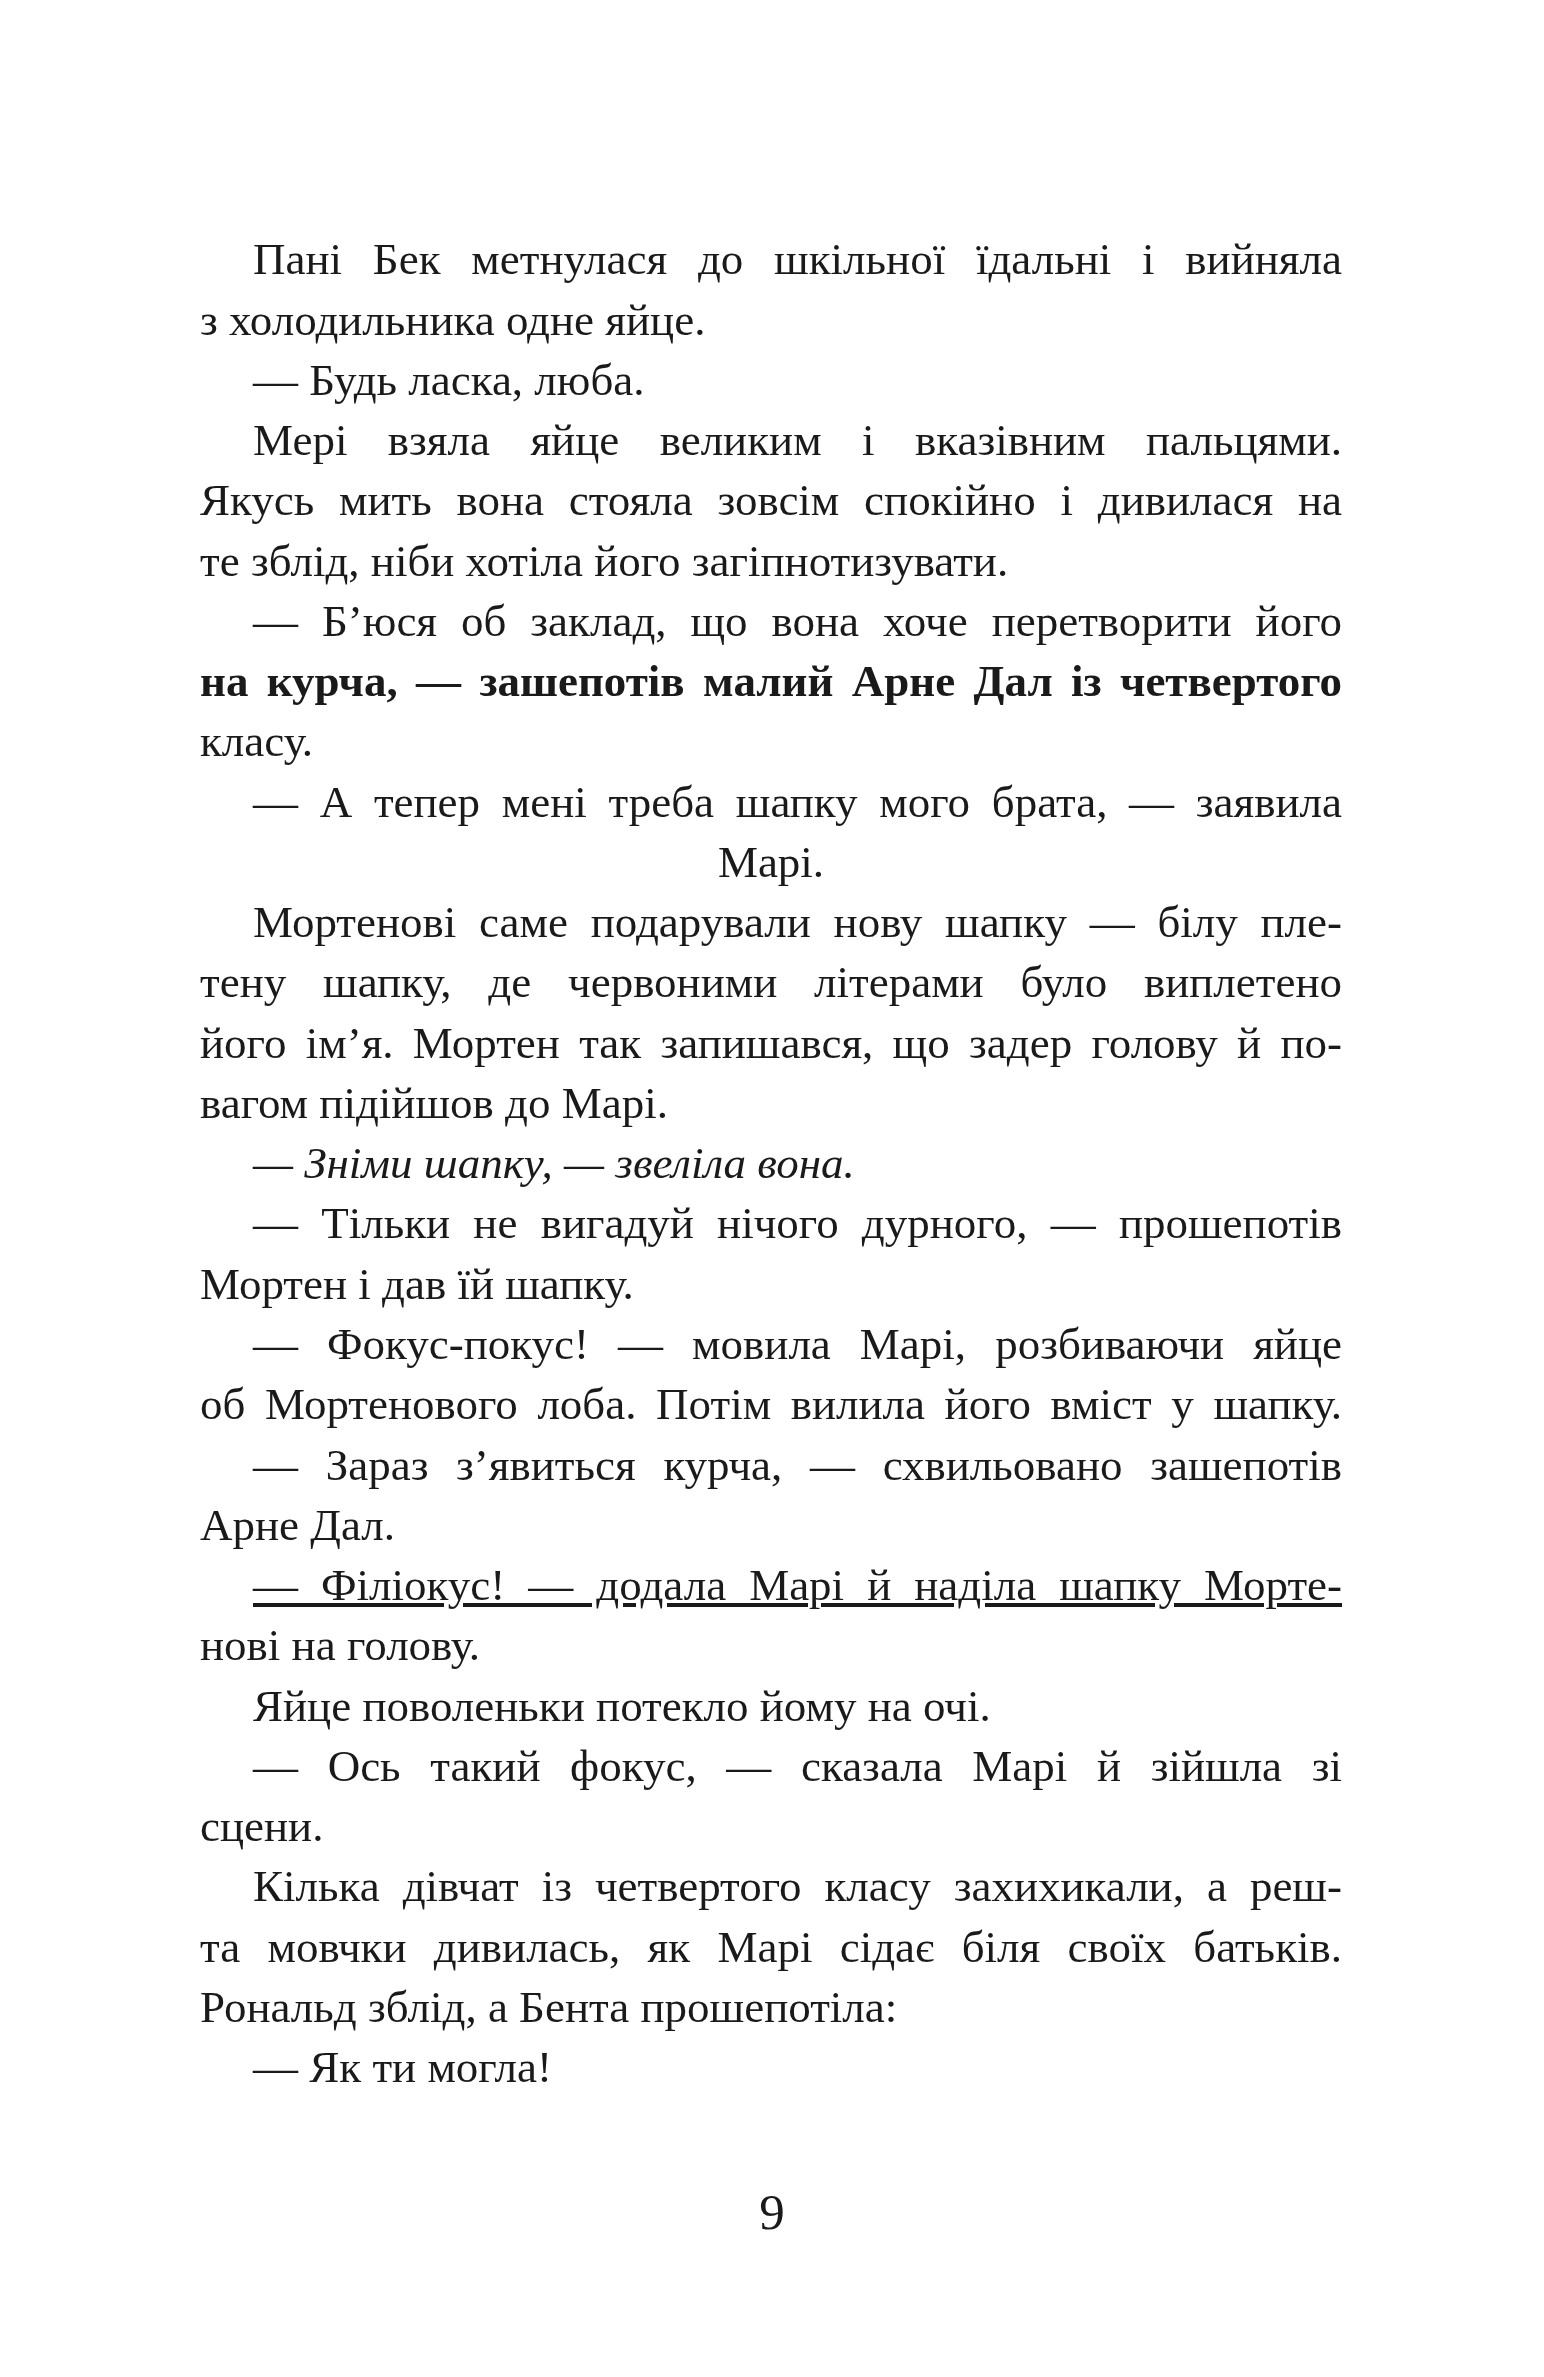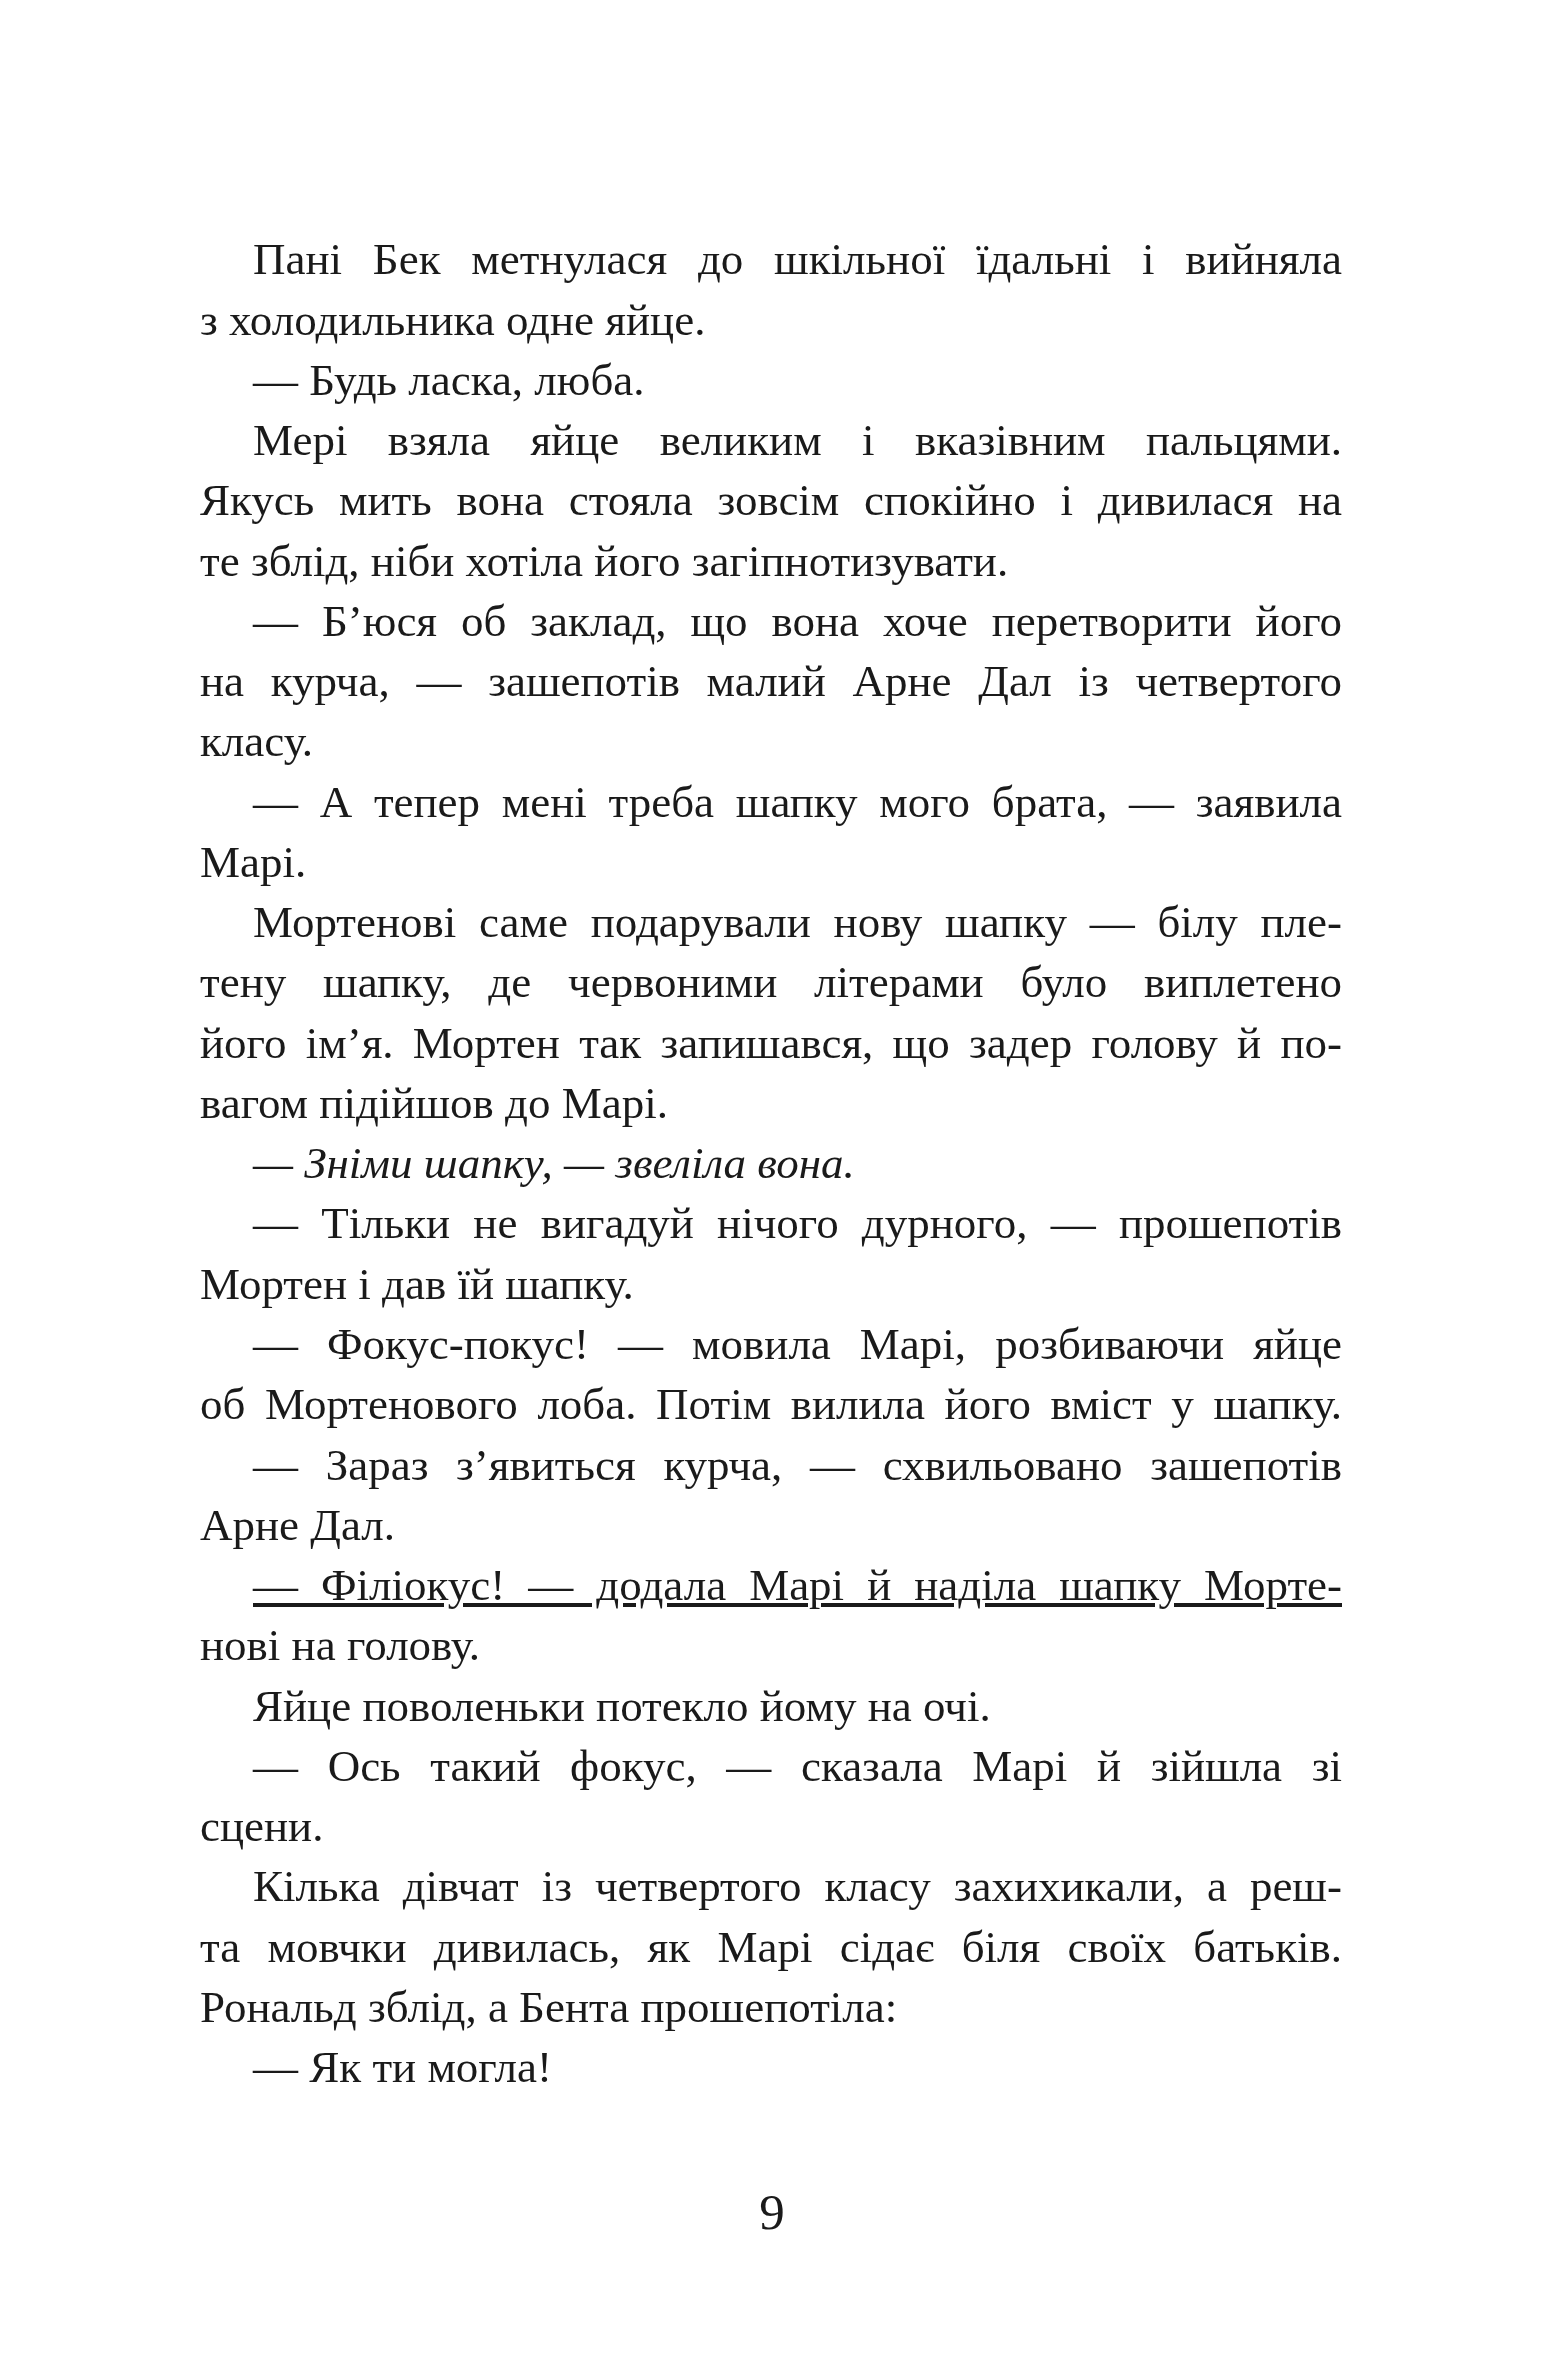--- a/index.html
+++ b/index.html
@@ -66,24 +66,24 @@
 
 <div class="page">
   <div class="text-block" id="text-block">
     <div class="line indent justify" style="top: 229px;">Пані Бек метнулася до шкільної їдальні і вийняла</div>
     <div class="line left" style="top: 290px;">з холодильника одне яйце.</div>
     <div class="line indent left" style="top: 350px;">— Будь ласка, люба.</div>
     <div class="line indent justify" style="top: 410px;">Мері взяла яйце великим і вказівним пальцями.</div>
     <div class="line justify" style="top: 470px;">Якусь мить вона стояла зовсім спокійно і дивилася на</div>
     <div class="line left" style="top: 531px;">те зблід, ніби хотіла його загіпнотизувати.</div>
     <div class="line indent justify" style="top: 591px;">— Б’юся об заклад, що вона хоче перетворити його</div>
-    <div class="line justify" style="top: 651px;">на курча, — зашепотів малий Арне Дал із четвертого</div>
+    <div class="line justify" style="top: 651px; font-weight: bold;">на курча, — зашепотів малий Арне Дал із четвертого</div>
     <div class="line left" style="top: 711px;">класу.</div>
     <div class="line indent justify" style="top: 772px;">— А тепер мені треба шапку мого брата, — заявила</div>
-    <div class="line left" style="top: 832px;">Марі.</div>
+    <div class="line left" style="top: 832px; text-align: center;">Марі.</div>
     <div class="line indent justify" style="top: 892px;">Мортенові саме подарували нову шапку — білу пле-</div>
     <div class="line justify" style="top: 952px;">тену шапку, де червоними літерами було виплетено</div>
     <div class="line justify" style="top: 1013px;">його ім’я. Мортен так запишався, що задер голову й по-</div>
     <div class="line left" style="top: 1073px;">вагом підійшов до Марі.</div>
     <div class="line indent left" style="top: 1133px; font-style: italic;">— Зніми шапку, — звеліла вона.</div>
     <div class="line indent justify" style="top: 1193px;">— Тільки не вигадуй нічого дурного, — прошепотів</div>
     <div class="line left" style="top: 1254px;">Мортен і дав їй шапку.</div>
     <div class="line indent justify" style="top: 1314px;">— Фокус-покус! — мовила Марі, розбиваючи яйце</div>
     <div class="line justify" style="top: 1374px;">об Мортенового лоба. Потім вилила його вміст у шапку.</div>
     <div class="line indent justify" style="top: 1435px;">— Зараз з’явиться курча, — схвильовано зашепотів</div>

